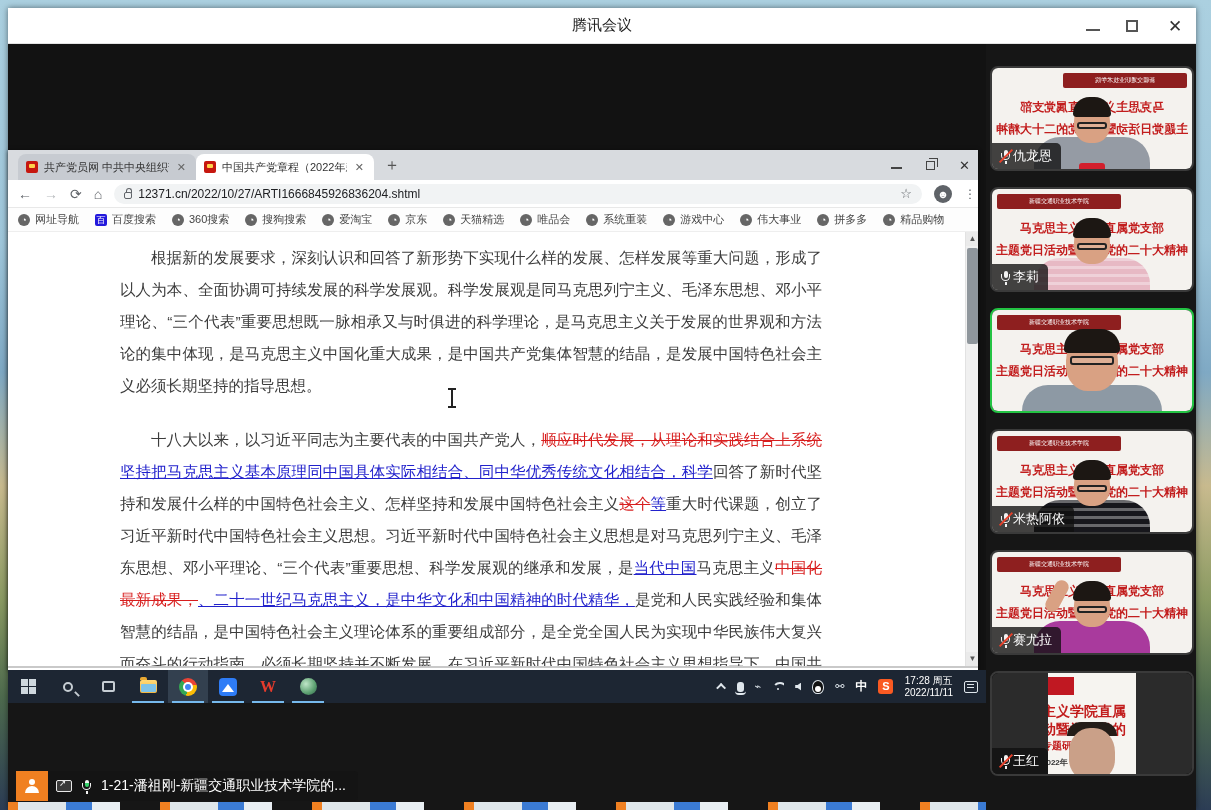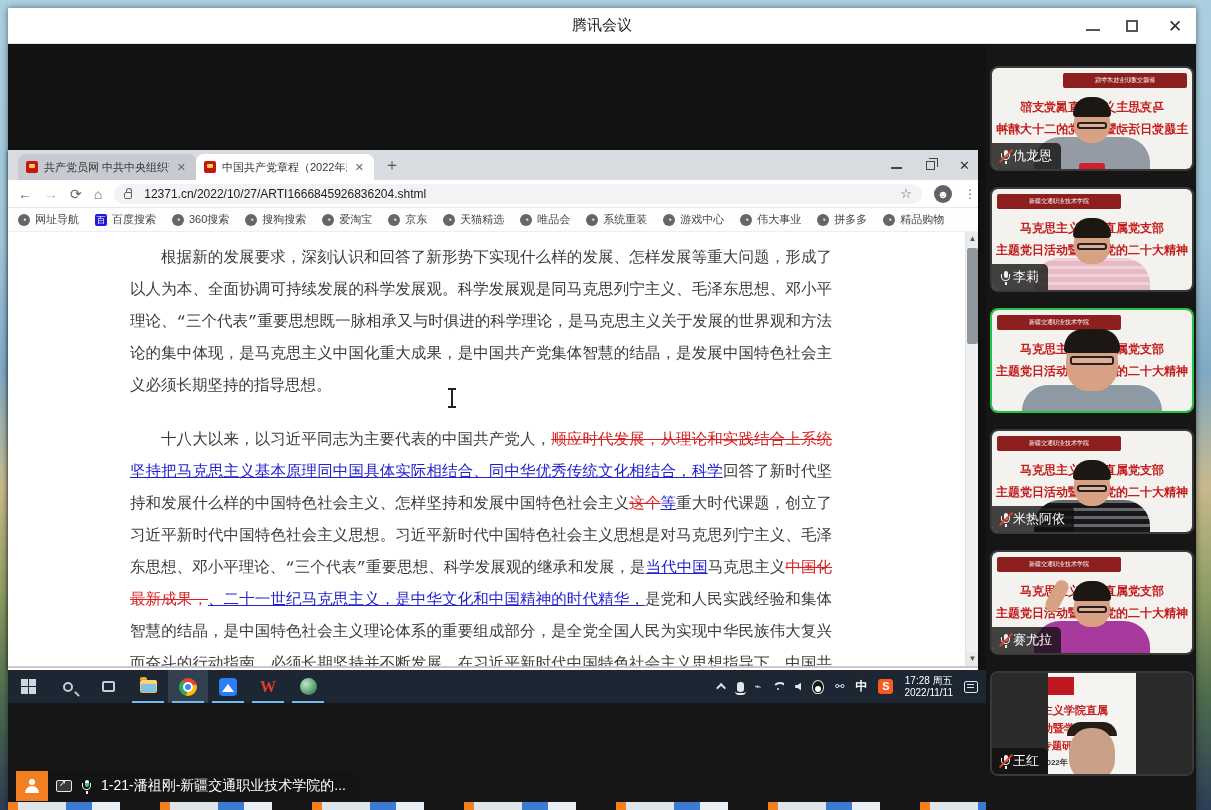--- a/index.html
+++ b/index.html
@@ -34,35 +34,35 @@
   .newtab-btn { color:#555; font-size:16px; margin-left:10px; margin-bottom:4px; }
   .browser-controls { position:absolute; right:8px; top:0; height:30px; display:flex; align-items:center; gap:24px; color:#333; }
   .bc { font-size:11px; }
   .bc.min2 { border-bottom:2px solid #444; width:11px; height:8px; }
   .bc.restore { width:9px; height:9px; border:1px solid #444; box-shadow:2px -2px 0 -0px #d8dbdf,3px -3px 0 0px #444; }
   .bc.close2 { font-size:13px; }
 
   .toolbar { height:28px; background:#fff; display:flex; align-items:center; padding:0 10px; gap:12px; border-bottom:1px solid #e8e8e8; }
   .nav-ic { color:#5f6368; font-size:14px; }
   .nav-ic.dim { color:#b7babd; }
-  .urlbox { flex:1; height:20px; background:#f1f3f4; border-radius:10px; display:flex; align-items:center; padding:0 10px; gap:12px; }
+  .urlbox { flex:1; height:20px; background:#f1f3f4; border-radius:10px; display:flex; align-items:center; padding:0 10px; gap:6px; }
   .lock { width:8px; height:7px; border:1.5px solid #5f6368; border-radius:2px; position:relative; margin-top:3px; }
   .lock::before { content:""; position:absolute; left:1px; top:-5px; width:4px; height:4px; border:1.5px solid #5f6368; border-bottom:none; border-radius:3px 3px 0 0; }
   .url-text { font-size:12px; color:#202124; }
   .star { color:#5f6368; font-size:13px; margin-left:auto; }
   .profile-ic { width:18px; height:18px; border-radius:50%; background:#5f6368; color:#fff; font-size:11px; text-align:center; line-height:18px; }
   .dots { color:#5f6368; font-size:12px; letter-spacing:0; width:4px; }
 
   .bookmarks { height:24px; background:#fdfdfd; border-bottom:1px solid #eee; display:flex; align-items:center; padding:0 10px; gap:16px; overflow:hidden; }
   .bm { display:flex; align-items:center; gap:5px; font-size:11px; color:#444; white-space:nowrap; }
   .bm .bm-ic { width:12px; height:12px; border-radius:50%; background:#666; color:#fff; font-size:9px; line-height:12px; text-align:center; flex:none; }
   .bm .bm-ic.baidu { background:#2319dc; border-radius:2px; }
 
   .page { position:relative; height:436px; background:#fff; overflow:hidden; border-bottom:2px solid #c9c9c9; }
-  .doc { position:absolute; left:122px; top:10px; width:702px; font-family:Liberation Mono, monospace; font-size:15.5px; line-height:32px; color:#3c3c3c; text-align:justify; }
+  .doc { position:absolute; left:112px; top:10px; width:702px; font-family:Liberation Sans, sans-serif; font-size:15.5px; line-height:32px; color:#3c3c3c; text-align:justify; }
   .doc p { text-indent:2em; margin-bottom:22px; }
   .seg-del { color:#d81e1e; text-decoration:line-through; }
   .seg-ins { color:#2222cc; text-decoration:underline; }
   .vscroll { position:absolute; right:0; top:0; width:13px; height:100%; background:#f0f0f0; border-left:1px solid #e2e2e2; }
   .vs-up,.vs-down { position:absolute; left:0; width:13px; height:14px; font-size:8px; color:#555; text-align:center; line-height:14px; background:#eaeaea; }
   .vs-up { top:0; } .vs-down { bottom:0; }
   .vs-thumb { position:absolute; left:1px; top:16px; width:11px; height:96px; background:#8f969c; border-radius:2px; }
   .ibeam { position:absolute; left:443px; top:158px; width:2px; height:16px; background:#222; }
   .ibeam::before,.ibeam::after { content:""; position:absolute; left:-3px; width:8px; height:2px; background:#222; }
   .ibeam::before { top:-2px; } .ibeam::after { bottom:-2px; }
@@ -150,21 +150,21 @@
 
   .tile .label { position:absolute; left:0; bottom:0; display:flex; align-items:stretch; max-width:100%; }
   .lab-badge { width:30px; background:#f08021; display:flex; align-items:center; justify-content:center; flex:none; }
   .lab-pill { background:rgba(15,15,15,.78); color:#fff; font-size:13px; display:flex; align-items:center; padding:4px 9px 4px 6px; border-radius:0 5px 0 0; white-space:nowrap; overflow:hidden; }
   .lab-pill .pname { overflow:hidden; text-overflow:ellipsis; max-width:150px; }
 
   
   .video.dark { background:#2b2b2b; }
   .portrait { position:absolute; left:50%; top:0; transform:translateX(-50%); width:88px; height:100%; background:#f6f4f0; overflow:hidden; }
   .portrait .p-banner { position:absolute; left:-8px; top:4px; width:34px; height:18px; background:#c01822; }
-  .portrait .frag { position:absolute; width:120px; left:-6px; color:#c21d1d; font-weight:bold; font-size:11px; white-space:nowrap; }
+  .portrait .frag { position:absolute; width:120px; left:-6px; color:#c21d1d; font-weight:bold; font-size:14px; white-space:nowrap; }
   .portrait .frag.f1 { top:30px; }
   .portrait .frag.f2 { top:48px; }
   .portrait .frag.f3 { top:66px; font-size:10px; }
   .portrait .frag.f4 { top:84px; font-size:8px; color:#333; }
   .portrait .p-face { position:absolute; left:50%; bottom:-6px; transform:translateX(-50%); width:46px; height:52px; background:#caa088; border-radius:46% 46% 40% 40%; }
   .portrait .p-facehair { position:absolute; left:50%; bottom:38px; transform:translateX(-50%); width:50px; height:14px; background:#241d18; border-radius:20px 20px 0 0; }
 
   
   .film-strip { position:absolute; left:0; top:758px; width:978px; height:8px; background:repeating-linear-gradient(90deg,#f08021 0 10px,#dfe6ea 10px 58px,#3b7bd4 58px 84px,#e8eef2 84px 112px,#161616 112px 152px); }
 </style>

